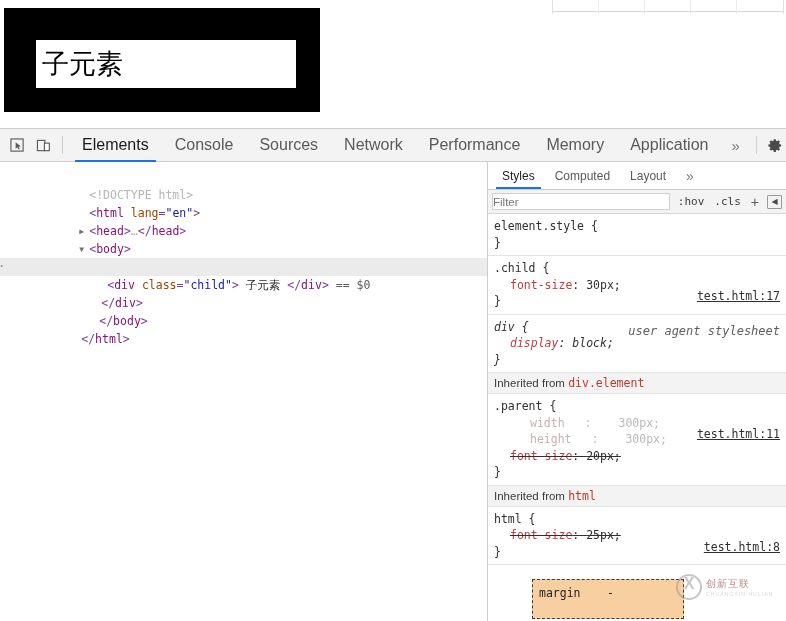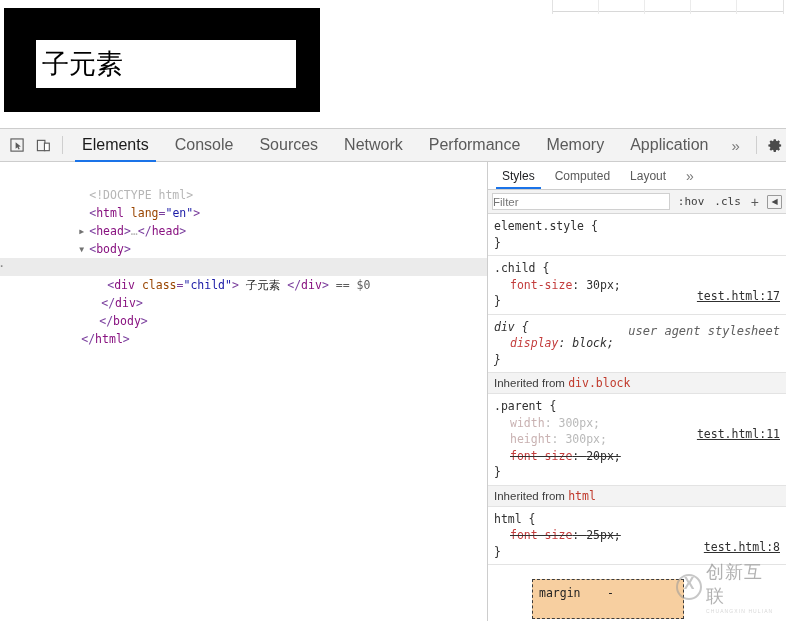--- a/index.html
+++ b/index.html
@@ -164,21 +164,21 @@
     font-size:11.5px; color:#303030; text-decoration:underline; cursor:pointer;margin-top:28px;
   }
   .rule .ua {
     position:absolute; right:6px; top:8px;
     font-size:12px; color:#606060; font-style:italic;
   }
   .rule.ua-rule { font-style:italic; color:#444; }
   .prop { padding-left:16px; white-space:pre; }
   .pname { color:#c33c3c; }
   .pval  { color:#303030; }
-  .prop.dim .pname, .prop.dim .pval { color:#c9b2b2; }
+  .prop.dim .pname, .prop.dim .pval { color:#c9b2b2;margin-left:20px; }
   .prop.dim .pval { color:#b9b9b9; }
   .prop.struck { text-decoration:line-through; }
   .sel { color:#303030; }
   .arrow-tog { color:#5a5a5a; font-size:8px; }
 
   .inh-header {
     background:#f3f3f3; border-bottom:1px solid #e3e3e3;
     font-size:11.5px; color:#3c3c3c; padding:3px 6px;
     font-family:"Liberation Sans", sans-serif;
   }
@@ -208,21 +208,21 @@
   .wm-logo {
     width:26px; height:26px; border-radius:50%;
     border:2px solid #9a9a9a; position:relative; flex:0 0 auto;
   }
   .wm-logo::before {
     content:"X"; position:absolute; left:0; right:0; top:-1px;
     text-align:center; font-size:16px; color:#9a9a9a;
     font-family:"Liberation Sans", sans-serif; font-weight:bold;
   }
   .wm-text { display:flex; flex-direction:column; }
-  .wm-cn { font-size:18px; color:#737373; font-family:Liberation Serif, serif; letter-spacing:1px; }
+  .wm-cn { font-size:10px; color:#7f1d1d; font-family:Liberation Serif, serif; letter-spacing:1px; }
   .wm-en { font-size:5px; color:#b5b5b5; letter-spacing:1.1px; }
   .dots-ico { font-size:15px; letter-spacing:0; }
   .close-ico { font-size:15px; }
 </style>
 </head>
 <body>
 
 <div id="page">
 
   <div class="page-area">
@@ -345,21 +345,21 @@
           </div>
 
           <div class="rule ua-rule">
             <span class="ua">user agent stylesheet</span>
             <div class="sel">div {</div>
             <div class="prop"><span class="pname">display</span><span class="pval">: </span><span class="pval">block;</span></div>
             <div class="sel">}</div>
           </div>
 
           <div class="inh-header">
-            <span>Inherited from </span><span class="inh-sel">div.block</span>
+            <span>Inherited from </span><span class="inh-sel">div.element</span>
           </div>
 
           <div class="rule">
             <span class="origin">test.html:11</span>
             <div class="sel">.parent {</div>
             <div class="prop dim"><span class="pname">width</span><span class="pval">: </span><span class="pval">300px;</span></div>
             <div class="prop dim"><span class="pname">height</span><span class="pval">: </span><span class="pval">300px;</span></div>
             <div class="prop struck"><span class="pname">font-size</span><span class="pval">: </span><span class="pval">20px;</span></div>
             <div class="sel">}</div>
           </div>

